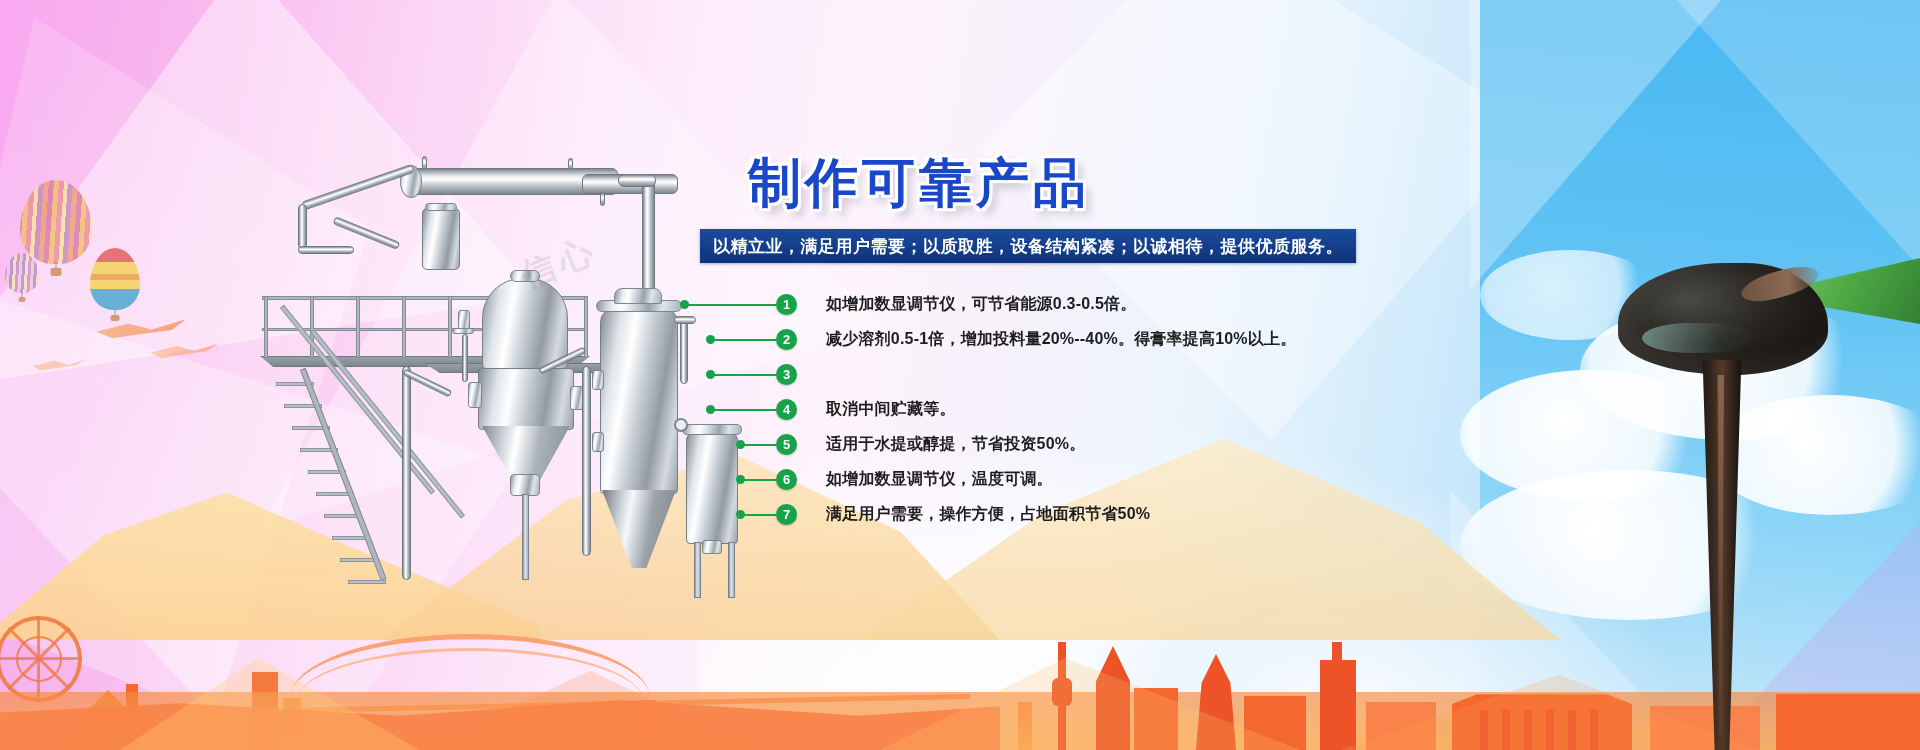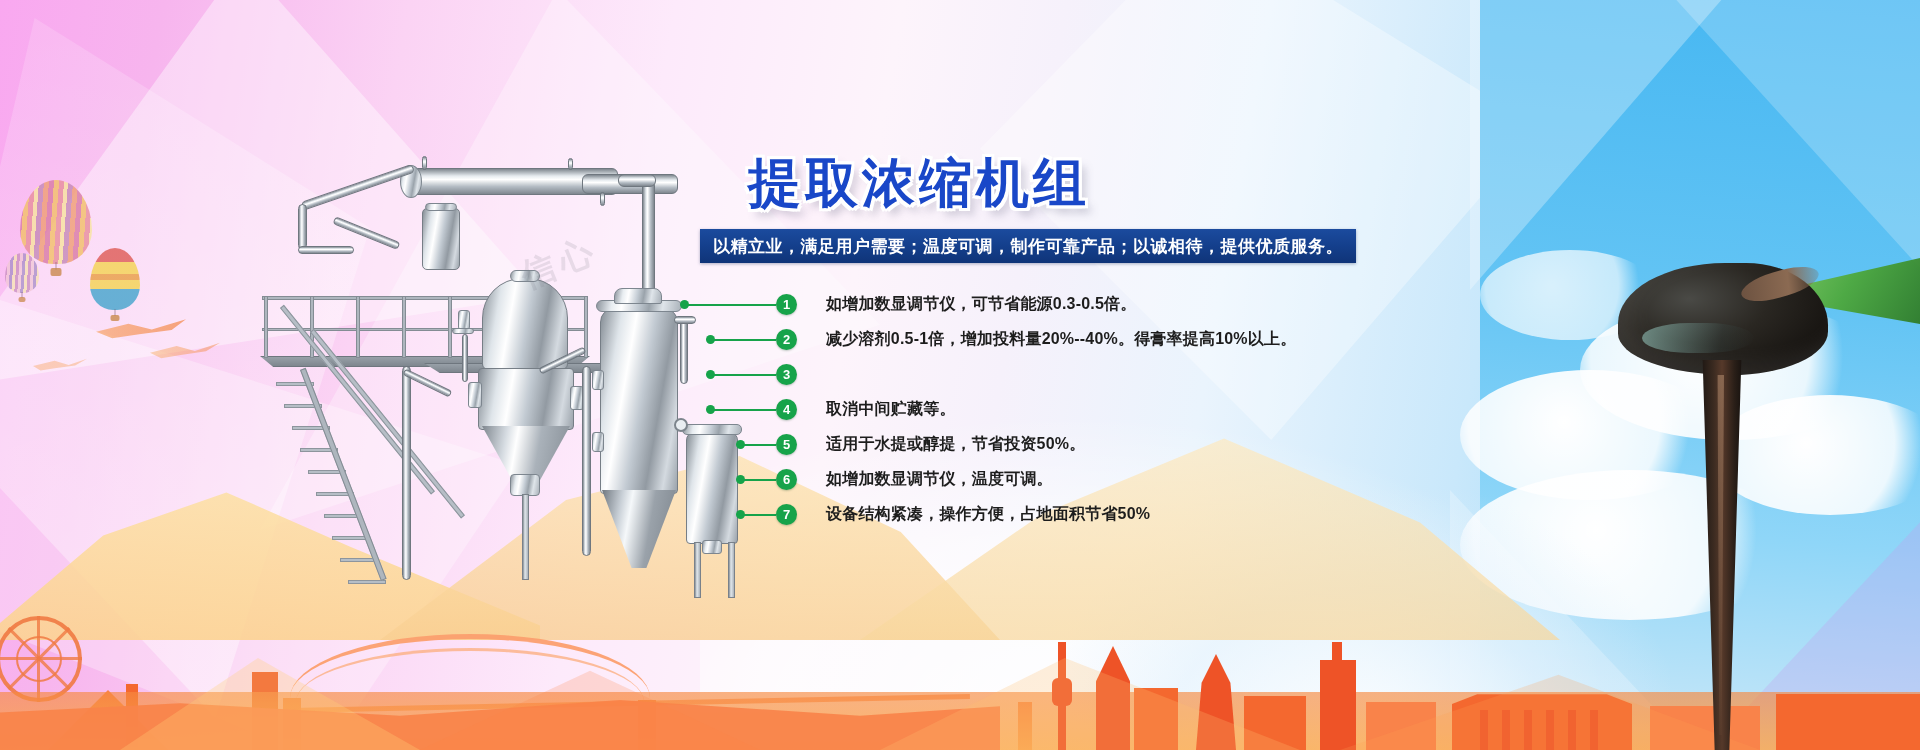--- a/index.html
+++ b/index.html
@@ -429,22 +429,22 @@
 
   <div class="drip-wrap">
     <div class="leaf"></div>
     <div class="spoon-bowl"></div>
     <div class="spoon-gloss"></div>
     <div class="spoon-gloss2"></div>
     <div class="stream"></div>
     <div class="stream-hi"></div>
   </div>
 
-  <div class="title">提取浓缩机组</div>
-  <div class="slogan">以精立业，满足用户需要；温度可调，制作可靠产品；以诚相待，提供优质服务。</div>
+  <div class="title">制作可靠产品</div>
+  <div class="slogan">以精立业，满足用户需要；以质取胜，设备结构紧凑；以诚相待，提供优质服务。</div>
 
   <div class="features" style="height: 250px;">
 
     <div class="feat" style="position: absolute; top: 8px; left: 0px; width: 100%;">
       <span class="dot" style="left:0px;"></span>
       <span class="line" style="left:6px; width:90px;"></span>
       <span class="num" style="left:96px;">1</span>
       <span class="txt">如增加数显调节仪，可节省能源0.3-0.5倍。</span>
     </div>
 
@@ -479,18 +479,18 @@
       <span class="dot" style="left:56px;"></span>
       <span class="line" style="left:62px; width:34px;"></span>
       <span class="num" style="left:96px;">6</span>
       <span class="txt">如增加数显调节仪，温度可调。</span>
     </div>
 
     <div class="feat" style="position: absolute; top: 218px; left: 0px; width: 100%;">
       <span class="dot" style="left:56px;"></span>
       <span class="line" style="left:62px; width:34px;"></span>
       <span class="num" style="left:96px;">7</span>
-      <span class="txt">设备结构紧凑，操作方便，占地面积节省50%</span>
+      <span class="txt">满足用户需要，操作方便，占地面积节省50%</span>
     </div>
 
   </div>
 
 </div>
 
 </body></html>

